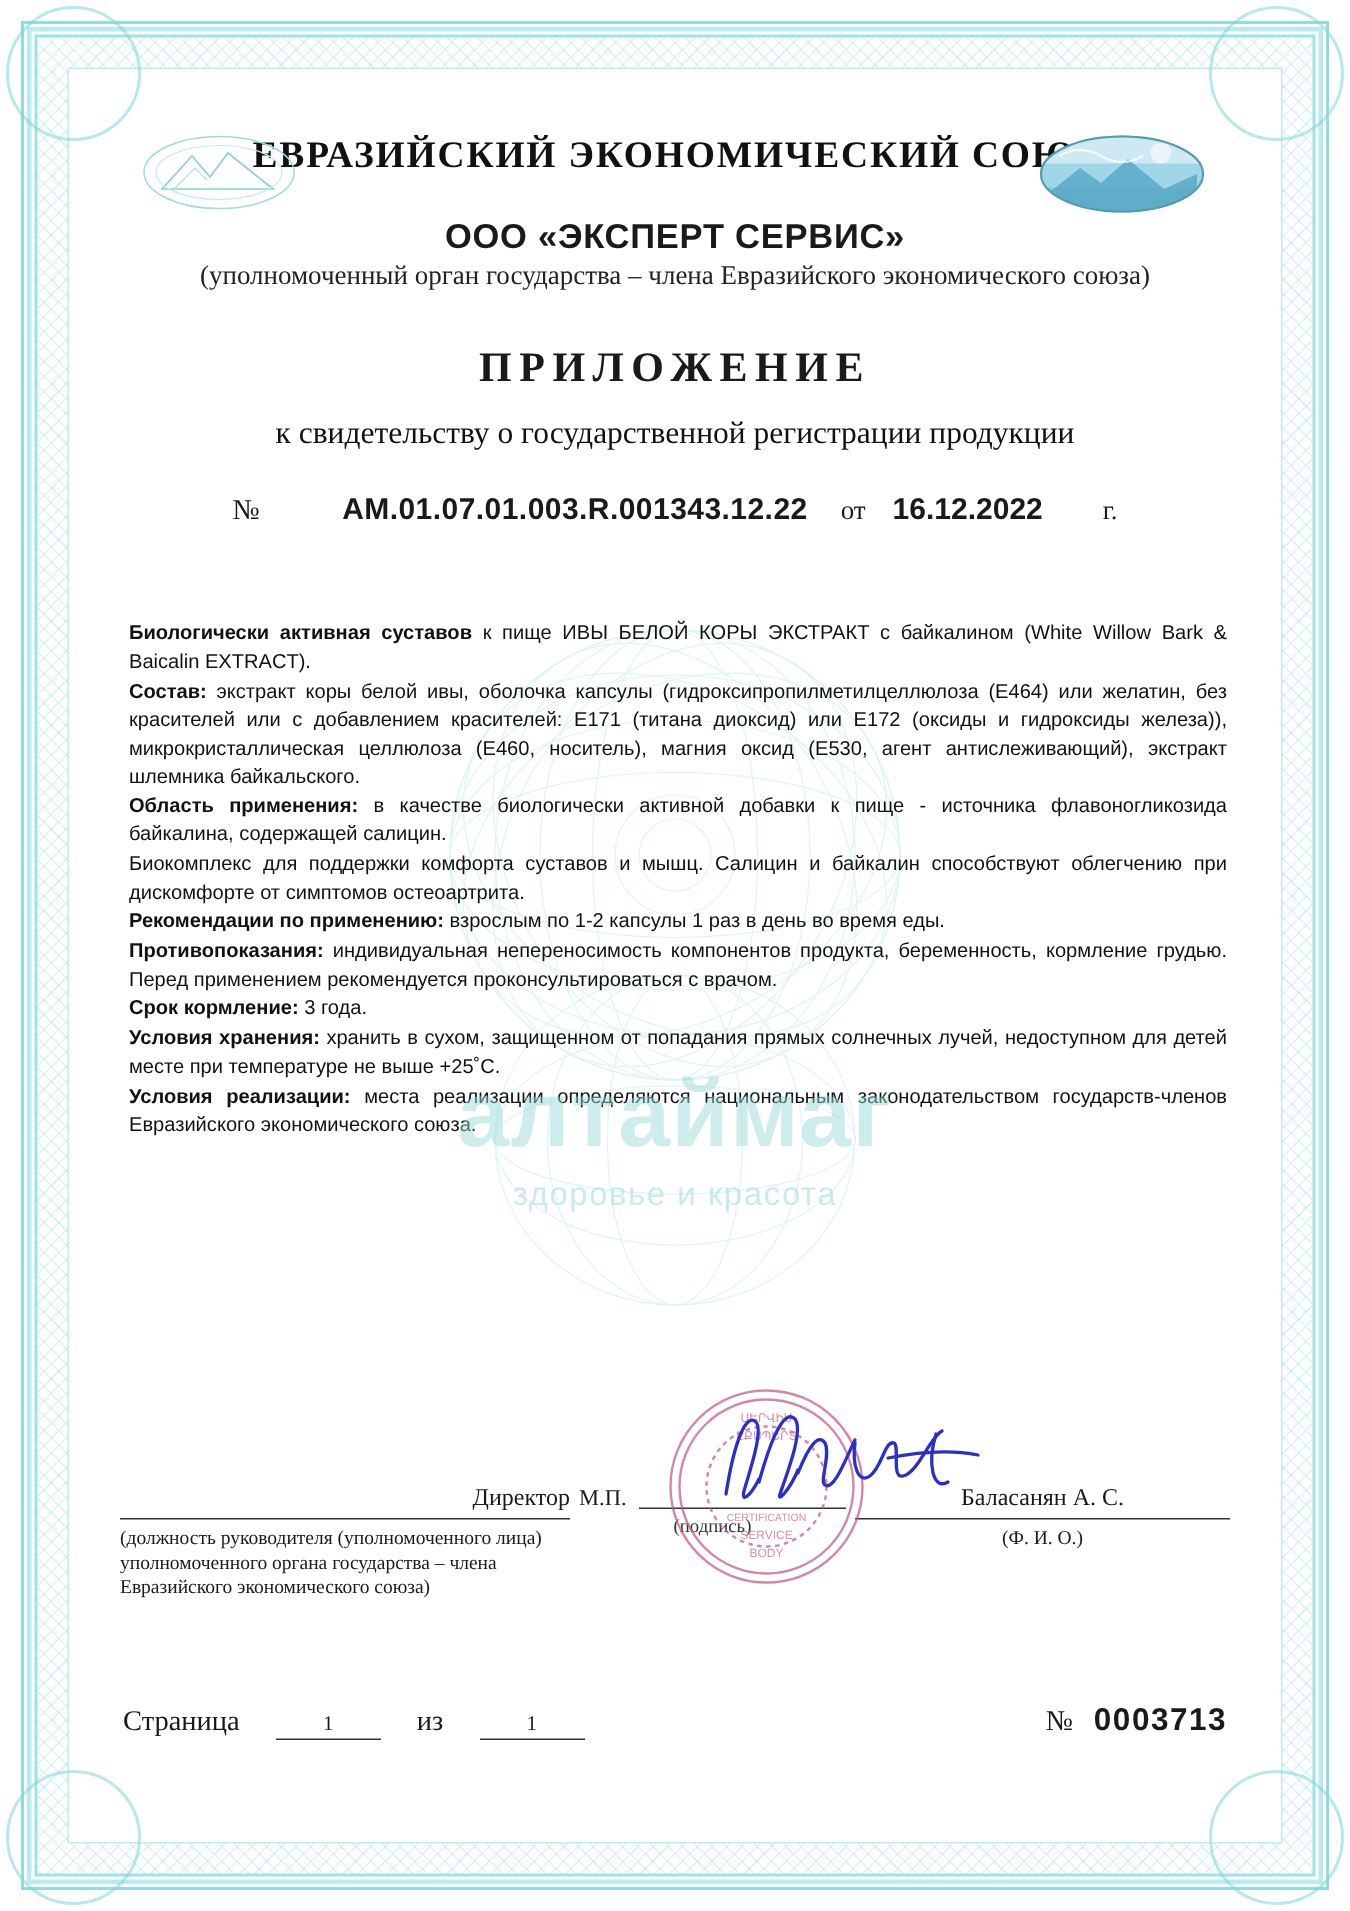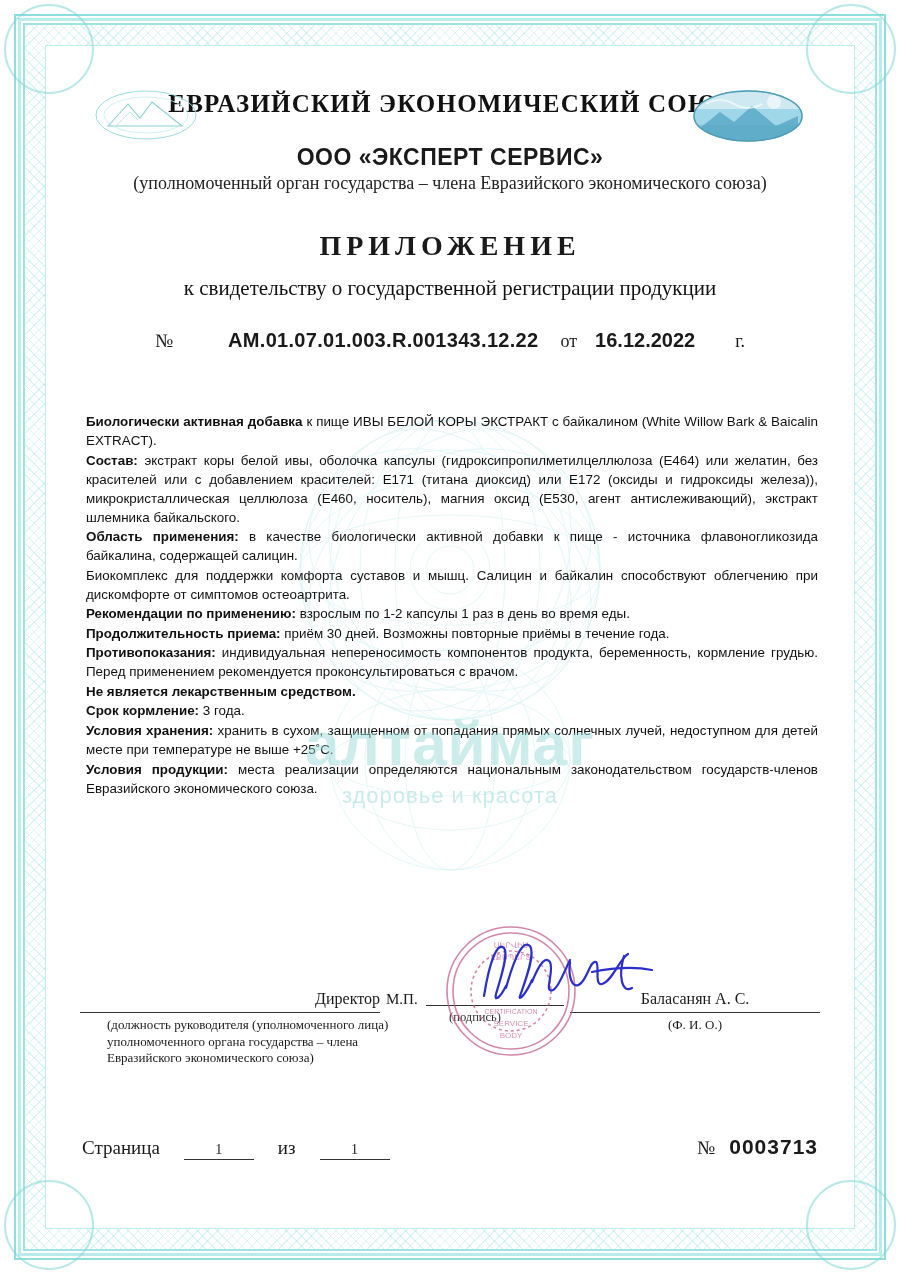--- a/index.html
+++ b/index.html
@@ -228,21 +228,21 @@
   }
   .underline-left { width: 300px; }
   .underline-right { width: 250px; }
   .caption-row {
     display: flex;
     justify-content: space-between;
     font-family: "Liberation Serif", serif;
     font-size: 13px;
     margin-top: 4px;
   }
-  .caption-left { width: 320px; line-height: 1.28; margin-left: 27px; }
+  .caption-left { width: 320px; line-height: 1.28; }
   .caption-right { width: 250px; text-align: center; }
   .sign-sub {
     position: absolute;
     left: 0; right: 0;
     bottom: -15px;
     text-align: center;
     font-family: "Liberation Serif", serif;
     font-size: 12.5px;
     color: #333;
   }
@@ -369,51 +369,45 @@
         <span class="num-sign">№</span>
         <span class="reg-number">AM.01.07.01.003.R.001343.12.22</span>
         <span class="ot">от</span>
         <span class="reg-date">16.12.2022</span>
         <span class="g">г.</span>
       </div>
     </div>
 
     <div class="body-text">
       <p>
-        <b>Биологически активная добавка</b><span> к пище ИВЫ БЕЛОЙ КОРЫ ЭКСТРАКТ с байкалином (White Willow Bark &amp; Baicalin EXTRACT).</span>
+        <b>Биологически активная суставов</b><span> к пище ИВЫ БЕЛОЙ КОРЫ ЭКСТРАКТ с байкалином (White Willow Bark &amp; Baicalin EXTRACT).</span>
       </p>
       <p>
         <b>Состав:</b><span> экстракт коры белой ивы, оболочка капсулы (гидроксипропилметилцеллюлоза (Е464) или желатин, без красителей или с добавлением красителей: Е171 (титана диоксид) или Е172 (оксиды и гидроксиды железа)), микрокристаллическая целлюлоза (Е460, носитель), магния оксид (Е530, агент антислеживающий), экстракт шлемника байкальского.</span>
       </p>
       <p>
         <b>Область применения:</b><span> в качестве биологически активной добавки к пище - источника флавоногликозида байкалина, содержащей салицин.</span>
       </p>
       <p>
         <span>Биокомплекс для поддержки комфорта суставов и мышц. Салицин и байкалин способствуют облегчению при дискомфорте от симптомов остеоартрита.</span>
       </p>
       <p>
         <b>Рекомендации по применению:</b><span> взрослым по 1-2 капсулы 1 раз в день во время еды.</span>
       </p>
       <p>
-        <b>Продолжительность приема:</b><span> приём 30 дней. Возможны повторные приёмы в течение года.</span>
-      </p>
-      <p>
         <b>Противопоказания:</b><span> индивидуальная непереносимость компонентов продукта, беременность, кормление грудью. Перед применением рекомендуется проконсультироваться с врачом.</span>
       </p>
       <p>
-        <b>Не является лекарственным средством.</b>
-      </p>
-      <p>
         <b>Срок кормление:</b><span> 3 года.</span>
       </p>
       <p>
         <b>Условия хранения:</b><span> хранить в сухом, защищенном от попадания прямых солнечных лучей, недоступном для детей месте при температуре не выше +25˚С.</span>
       </p>
       <p>
-        <b>Условия продукции:</b><span> места реализации определяются национальным законодательством государств-членов Евразийского экономического союза.</span>
+        <b>Условия реализации:</b><span> места реализации определяются национальным законодательством государств-членов Евразийского экономического союза.</span>
       </p>
     </div>
 
     <div class="wm-text">
       <div class="wm-main">алтаймаг</div>
       <div class="wm-sub">здоровье и красота</div>
     </div>
 
     <div class="sign-block">
       <div class="sign-row">

